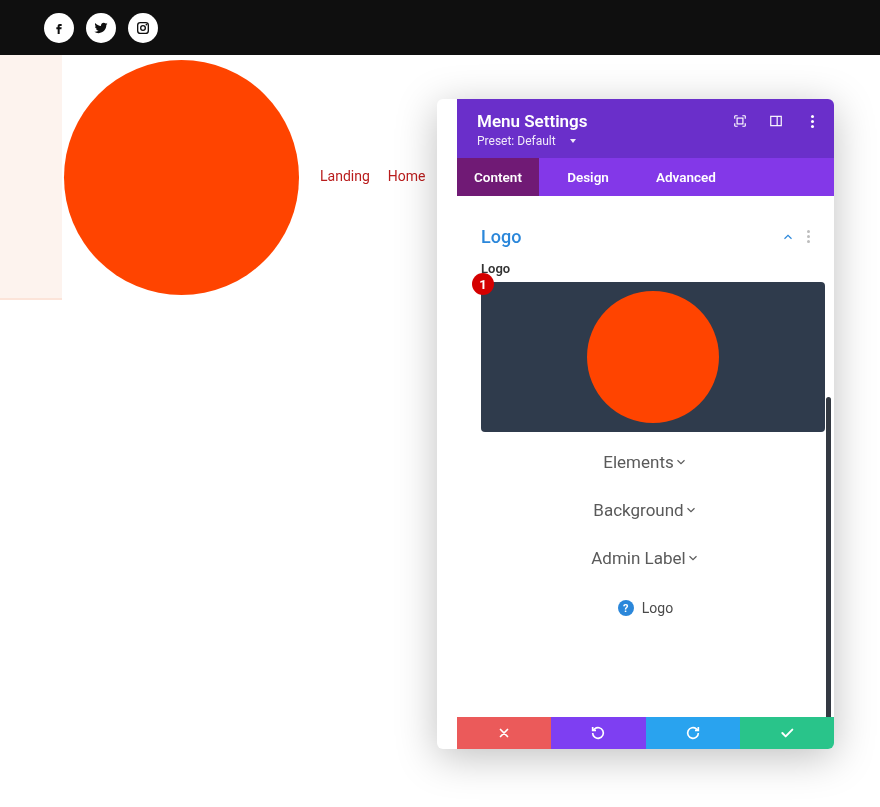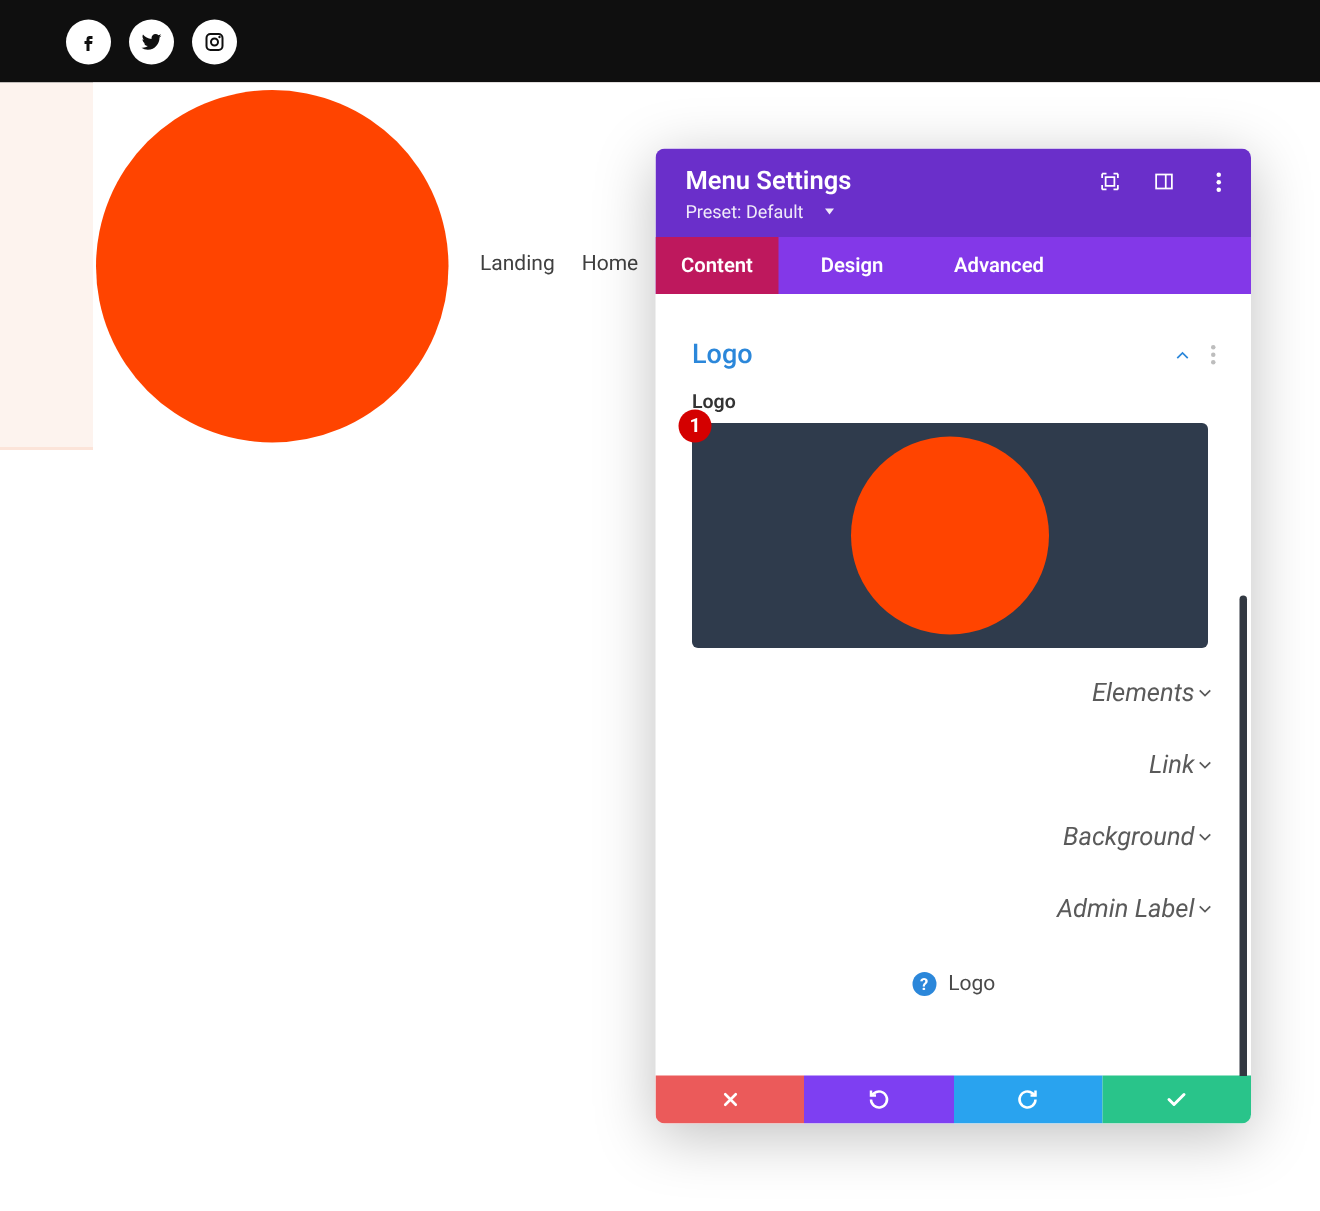--- a/index.html
+++ b/index.html
@@ -3,49 +3,49 @@
 <meta charset="utf-8">
 <style>
   * { box-sizing: border-box; margin: 0; padding: 0; }
   body { font-family: -apple-system, BlinkMacSystemFont, "Segoe UI", Roboto, Helvetica, Arial, sans-serif; width: 880px; height: 807px; overflow: hidden; background: #fff; position: relative; }
   .top-bar { background: #0f0f0f; height: 55px; display: flex; align-items: center; padding-left: 44px; gap: 12px; }
   .social { width: 30px; height: 30px; border-radius: 50%; background: #fff; display: flex; align-items: center; justify-content: center; color: #0f0f0f; }
   .header-area { position: relative; height: 245px; background: #fdf3ee; display: flex; align-items: center; }
   .header-white { position: absolute; left: 62px; right: 0; top: 0; bottom: 2px; background: #fff; }
   .header-bottom-line { position: absolute; left:0; right:0; bottom:0; height:2px; background: linear-gradient(to right, #fce4d9 0 62px, #fff 62px); }
   .logo-circle { position: absolute; left: 64px; top: 5px; width: 235px; height: 235px; border-radius: 50%; background: #ff4400; }
-  .nav { position: absolute; left: 320px; top: 113px; display: flex; gap: 18px; color: #404040; font-size: 14px; }
-  .modal { position: absolute; left: 437px; top: 99px; width: 397px; height: 650px; background: #fff; border-radius: 6px; box-shadow: 0 8px 40px rgba(0,0,0,0.25); overflow: hidden; display: flex; flex-direction: column; }
+  .nav { position: absolute; left: 320px; top: 113px; display: flex; gap: 18px; color: #b91c1c; font-size: 14px; }
+  .modal { position: absolute; left: 437px; top: 99px; width: 397px; height: 650px; background: #fff; border-radius: 6px; box-shadow: 0 8px 40px rgba(0,0,0,0.25); overflow: hidden; display: flex; flex-direction: column; padding-left: 20px; }
   .modal-head { background: #6a2fca; padding: 12px 20px 10px; color: #fff; position: relative; }
   .modal-title { font-size: 17px; font-weight: 600; }
   .modal-preset { font-size: 12px; opacity: 0.9; margin-top: 3px; display: flex; align-items: center; gap: 14px; }
   .modal-head-icons { position: absolute; right: 14px; top: 14px; display: flex; gap: 20px; align-items: center; }
   .head-icon { width: 16px; height: 16px; display: flex; align-items: center; justify-content: center; color: #fff; }
   .dots-v { display: flex; flex-direction: column; gap: 2px; }
   .dots-v i { width: 3px; height: 3px; border-radius:50%; background:#fff; display:block; }
   .dots-vg { display: flex; flex-direction: column; gap: 2px; }
   .dots-vg i { width: 3px; height: 3px; border-radius:50%; background:#bdbdbd; display:block; }
   .tabs { display: flex; background: #8338e8; }
   .tab { flex: none; padding: 11px 0; text-align: center; color: #fff; font-size: 13.5px; font-weight: 600; }
-  .tab.active { background: #be185d; }
+  .tab.active { background: #701a75; }
   .tab:nth-child(1){ width: 82px; }
   .tab:nth-child(2){ width: 98px; }
   .tab:nth-child(3){ width: 98px; }
   .modal-body { flex: 1; overflow: auto; position: relative; padding: 0 0 16px 0; margin-top: 10px; }
   .modal-body::-webkit-scrollbar{ width:6px; }
   .section-open { padding: 20px 24px 6px; }
   .section-title-row { display:flex; align-items:center; justify-content:space-between; }
   .section-title { color: #2b87da; font-size: 18px; font-weight: 500; }
   .section-right { display:flex; align-items:center; gap: 12px; }
   .chev-up { color:#2b87da; }
   .field-label { font-size: 13px; color: #333; margin: 14px 0 6px 0; font-weight:600; }
   .image-upload { position: relative; width: 344px; height: 150px; background: #2f3b4c; border-radius: 4px; display:flex; align-items:center; justify-content:center; }
   .upload-circle { width: 132px; height: 132px; border-radius:50%; background:#ff4400; }
   .badge { position: absolute; left: -9px; top: -9px; width: 22px; height: 22px; border-radius:50%; background:#d40000; color:#fff; font-size:13px; font-weight:700; display:flex; align-items:center; justify-content:center; }
-  .toggle { display:flex; align-items:center; justify-content:flex-end; padding: 14px 24px; font-style: italic; }
+  .toggle { display:flex; align-items:center; justify-content:center; padding: 14px 24px; }
   .toggle-title { color:#5a5a5a; font-size: 17px; }
   .chev-down { color:#5a5a5a; }
   .help-row { display:flex; align-items:center; justify-content:center; gap:8px; padding: 18px 0 8px; color:#4a4a4a; font-size:14px; }
   .help-icon { width:16px; height:16px; border-radius:50%; background:#2b87da; color:#fff; font-size:11px; font-weight:700; display:flex; align-items:center; justify-content:center; }
   .modal-foot { display:flex; height: 32px; }
   .foot-btn { flex:1; display:flex; align-items:center; justify-content:center; color:#fff; }
   .foot-cancel { background:#eb5a5a; }
   .foot-undo { background:#7e3ff2; }
   .foot-redo { background:#29a3ef; }
   .foot-save { background:#29c48a; }
@@ -151,28 +151,20 @@
 
     <div class="toggle">
       <span class="toggle-title">Elements</span>
       <span class="chev-down">
           <svg width="14" height="14" viewBox="0 0 24 24">
             <path d="M6 9l6 6 6-6" fill="none" stroke="#5a5a5a" stroke-width="2"></path>
           </svg>
         </span>
     </div>
     <div class="toggle">
-      <span class="toggle-title">Link</span>
-      <span class="chev-down">
-          <svg width="14" height="14" viewBox="0 0 24 24">
-            <path d="M6 9l6 6 6-6" fill="none" stroke="#5a5a5a" stroke-width="2"></path>
-          </svg>
-        </span>
-    </div>
-    <div class="toggle">
       <span class="toggle-title">Background</span>
       <span class="chev-down">
           <svg width="14" height="14" viewBox="0 0 24 24">
             <path d="M6 9l6 6 6-6" fill="none" stroke="#5a5a5a" stroke-width="2"></path>
           </svg>
         </span>
     </div>
     <div class="toggle">
       <span class="toggle-title">Admin Label</span>
       <span class="chev-down">

